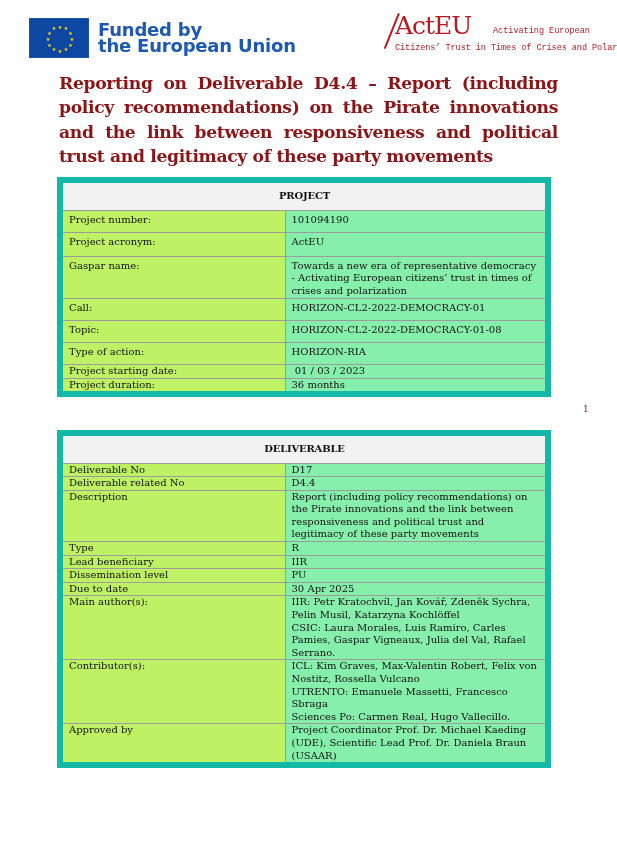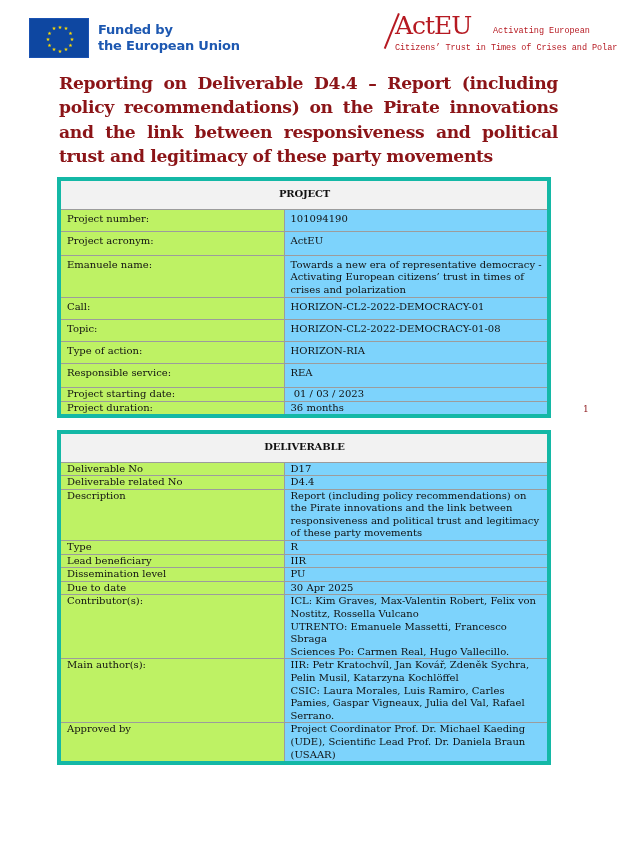--- a/index.html
+++ b/index.html
@@ -3,38 +3,38 @@
 <meta charset="utf-8">
 <style>
   * { box-sizing: border-box; margin: 0; padding: 0; }
   html, body { width: 617px; height: 867px; background: #ffffff; overflow: hidden; }
   body { position: relative; font-family: "DejaVu Serif", serif; color: #111; }
 
   
   .eu-logo { position: absolute; left: 29px; top: 18px; display: flex; align-items: center; }
   .eu-flag { width: 60px; height: 40px; background: #0e47a1; position: relative; border: 1px solid #1a52b2; }
   .eu-flag .star { position: absolute; color: #ffdd00; font-size: 5px; line-height: 5px; width: 5px; height: 5px; text-align: center; }
-  .eu-text { margin-left: 9px; font-family: "DejaVu Sans", sans-serif; font-weight: bold; color: #1d58b1; font-size: 13px; line-height: 16px; letter-spacing: -0.2px; }
+  .eu-text { margin-left: 9px; font-family: "DejaVu Sans", sans-serif; font-weight: bold; color: #1d58b1; font-size: 18px; line-height: 16px; letter-spacing: -0.2px; }
 
   .acteu-logo { position: absolute; left: 392px; top: 10px; width: 220px; height: 48px; }
   .acteu-slash { position: absolute; left: 6px; top: 3px; width: 2px; height: 38px; background: #b61a22; transform: rotate(22deg); transform-origin: top left; }
   .acteu-mark { position: absolute; left: 3px; top: 2px; font-family: "DejaVu Serif", serif; font-size: 25px; color: #b61a22; letter-spacing: -1px; line-height: 28px; }
   .acteu-tag1 { position: absolute; left: 101px; top: 16px; font-family: Liberation Mono, monospace; font-size: 8.5px; color: #b61a22; white-space: nowrap; }
   .acteu-tag2 { position: absolute; left: 3px; top: 33px; font-family: Liberation Mono, monospace; font-size: 8.5px; color: #b61a22; white-space: nowrap; letter-spacing: -0.05px; text-align: right; }
 
   
   .doc-title { position: absolute; left: 59px; top: 71px; width: 499px; font-family: "DejaVu Serif", serif; font-size: 17.2px; line-height: 24.3px; color: #8b1417; text-align: justify; text-align-last: left; letter-spacing: -0.35px; word-spacing: 0px; }
 
   
   .tbl { position: absolute; left: 57px; width: 494px; border-collapse: collapse; font-family: "DejaVu Serif", serif; font-size: 10px; color: #111; }
   .tbl td, .tbl th { border: 1px solid #9c9c9c; vertical-align: top; padding: 0 5px 0 6px; line-height: 12.6px; }
   .tbl th { background: #f2f2f2; font-weight: bold; text-align: center; vertical-align: middle; font-size: 10px; letter-spacing: -0.2px; }
   .tbl td.lbl { background: #bef264; width: 225px; }
-  .tbl td.val { background: #7dd3fc; }
-  .tbl { border: 4px solid #14b8a6; padding-left: 44px; }
+  .tbl td.val { background: #86efac; }
+  .tbl { border: 6px solid #14b8a6; padding-left: 44px; }
 
   .tbl-project { top: 177px; }
   .tbl-project th { height: 30px; }
   .tbl-project td { padding-top: 3px; }
   .row-h21 td { height: 22px; }
   .row-h24 td { height: 24px; }
   .row-h42 td { height: 42px; }
   .row-h14 td { height: 14px; padding-top: 0 !important; }
 
   .tbl-deliv { top: 430px; }
@@ -83,38 +83,34 @@
   </tr>
   <tr class="row-h21">
     <td class="lbl">Project number:</td>
     <td class="val">101094190</td>
   </tr>
   <tr class="row-h24">
     <td class="lbl">Project acronym:</td>
     <td class="val">ActEU</td>
   </tr>
   <tr class="row-h42">
-    <td class="lbl">Emanuele name:</td>
+    <td class="lbl">Gaspar name:</td>
     <td class="val">Towards a new era of representative democracy - Activating European citizens’ trust in times of crises and polarization</td>
   </tr>
   <tr class="row-h21">
     <td class="lbl">Call:</td>
     <td class="val">HORIZON-CL2-2022-DEMOCRACY-01</td>
   </tr>
   <tr class="row-h21">
     <td class="lbl">Topic:</td>
     <td class="val">HORIZON-CL2-2022-DEMOCRACY-01-08</td>
   </tr>
   <tr class="row-h21">
     <td class="lbl">Type of action:</td>
     <td class="val">HORIZON-RIA</td>
-  </tr>
-  <tr class="row-h24">
-    <td class="lbl">Responsible service:</td>
-    <td class="val">REA</td>
   </tr>
   <tr class="row-h14">
     <td class="lbl">Project starting date:</td>
     <td class="val" style="white-space:pre;"> 01 / 03 / 2023</td>
   </tr>
   <tr class="row-h14">
     <td class="lbl">Project duration:</td>
     <td class="val">36 months</td>
   </tr>
 </tbody>
@@ -149,32 +145,32 @@
   </tr>
   <tr>
     <td class="lbl">Dissemination level</td>
     <td class="val">PU</td>
   </tr>
   <tr>
     <td class="lbl">Due to date</td>
     <td class="val">30 Apr 2025</td>
   </tr>
   <tr>
+    <td class="lbl">Main author(s):</td>
+    <td class="val">
+      <div>IIR: Petr Kratochvíl, Jan Kovář, Zdeněk Sychra, Pelin Musil, Katarzyna Kochlöffel</div>
+      <div>CSIC: Laura Morales, Luis Ramiro, Carles Pamies, Gaspar Vigneaux, Julia del Val, Rafael Serrano.</div>
+    </td>
+  </tr>
+  <tr>
     <td class="lbl">Contributor(s):</td>
     <td class="val">
       <div>ICL: Kim Graves, Max-Valentin Robert, Felix von Nostitz, Rossella Vulcano</div>
       <div>UTRENTO: Emanuele Massetti, Francesco Sbraga</div>
       <div>Sciences Po: Carmen Real, Hugo Vallecillo.</div>
-    </td>
-  </tr>
-  <tr>
-    <td class="lbl">Main author(s):</td>
-    <td class="val">
-      <div>IIR: Petr Kratochvíl, Jan Kovář, Zdeněk Sychra, Pelin Musil, Katarzyna Kochlöffel</div>
-      <div>CSIC: Laura Morales, Luis Ramiro, Carles Pamies, Gaspar Vigneaux, Julia del Val, Rafael Serrano.</div>
     </td>
   </tr>
   <tr>
     <td class="lbl">Approved by</td>
     <td class="val">Project Coordinator Prof. Dr. Michael Kaeding (UDE), Scientific Lead Prof. Dr. Daniela Braun (USAAR)</td>
   </tr>
 </tbody>
   </table>
 
 </body></html>

